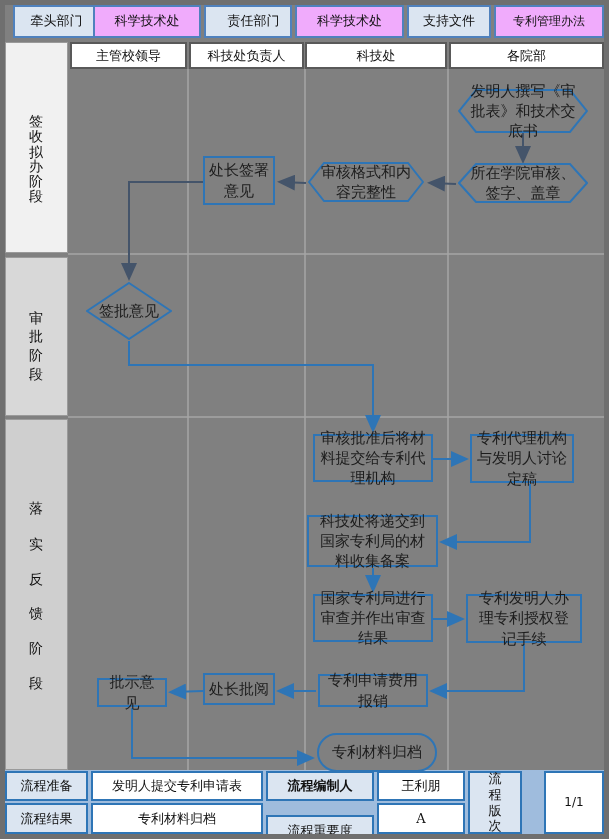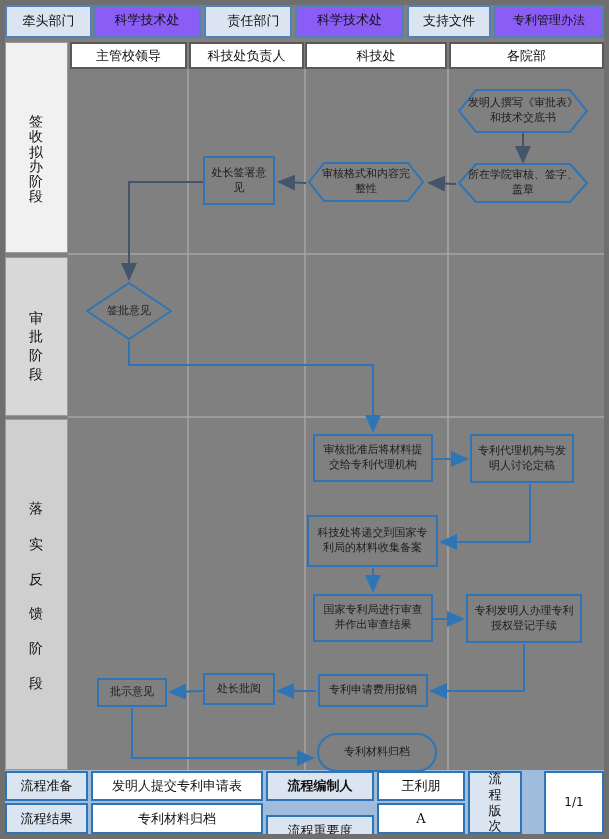--- a/index.html
+++ b/index.html
@@ -9,21 +9,21 @@
     font-family:"DejaVu Serif","Liberation Serif",serif;
     overflow:hidden;
   }
   
   .topcell{
     position:absolute;top:0;height:33px;box-sizing:border-box;
     border:2px solid #4f81bd;display:flex;align-items:center;justify-content:center;
     font-size:13px;color:#111;text-align:center;line-height:1.15;
   }
   .topcell.blue{background:#dbe5f1;}
-  .topcell.white{background:#8b5cf6;font-family:Liberation Mono, monospace;}
+  .topcell.white{background:#f0abfc;}
   
   .colhead{
     position:absolute;top:37px;height:27px;box-sizing:border-box;
     background:#ffffff;border:2px solid #595959;
     display:flex;align-items:center;justify-content:center;
     font-size:13px;color:#111;
   }
   
   .phase{
     position:absolute;left:0;width:63px;box-sizing:border-box;
@@ -32,21 +32,21 @@
     writing-mode:vertical-lr;text-orientation:upright;
     font-size:14px;color:#111;
   }
   .phase1{top:37px;height:211px;background:#f1f1f1;letter-spacing:15px;}
   .phase2{top:252px;height:159px;background:#d8d8d8;letter-spacing:19px;}
   .phase3{top:414px;height:351px;background:#cfcfcf;letter-spacing:35px;}
   
   .node{
     position:absolute;box-sizing:border-box;z-index:3;
     display:flex;align-items:center;justify-content:center;
-    font-size:11px;color:#1c1c1c;text-align:center;line-height:1.35;
+    font-size:15px;color:#1c1c1c;text-align:center;line-height:1.35;
   }
   .node.rect{border:2px solid #2e75b6;background:#808080;padding:2px 4px;}
   .node.shape{background:transparent;padding:2px 10px;}
   .node.shape svg{position:absolute;left:0;top:0;width:100%;height:100%;z-index:-1;}
   .node.oval{border:2px solid #2e75b6;background:#808080;border-radius:20px;}
   
   #overlay{position:absolute;left:0;top:0;width:599px;height:829px;z-index:1;pointer-events:none;}
   
   .band{position:absolute;left:0;top:765px;width:599px;height:64px;background:#9fbcdd;z-index:2;}
   .fcell{
@@ -55,21 +55,21 @@
     font-size:13px;color:#111;text-align:center;line-height:1.2;
   }
   .fcell.blue{background:#dbe5f1;}
   .fcell.white{background:#ffffff;}
 </style>
 </head>
 <body>
 
 <div id="page">
 
-  <div class="topcell blue" style="left:0;width:87px;">牵头部门</div>
+  <div class="topcell blue" style="left:8px;width:87px;">牵头部门</div>
   <div class="topcell white" style="left:88px;width:108px;">科学技术处</div>
   <div class="topcell blue" style="left:199px;width:88px;padding-left:11px;">责任部门</div>
   <div class="topcell white" style="left:290px;width:109px;">科学技术处</div>
   <div class="topcell blue" style="left:402px;width:84px;">支持文件</div>
   <div class="topcell white" style="left:489px;width:110px;font-size:12px;padding:0 8px;">专利管理办法</div>
 
   <div class="colhead" style="left:65px;width:117px;">主管校领导</div>
   <div class="colhead" style="left:184px;width:115px;">科技处负责人</div>
   <div class="colhead" style="left:300px;width:142px;">科技处</div>
   <div class="colhead" style="left:444px;width:155px;">各院部</div>

